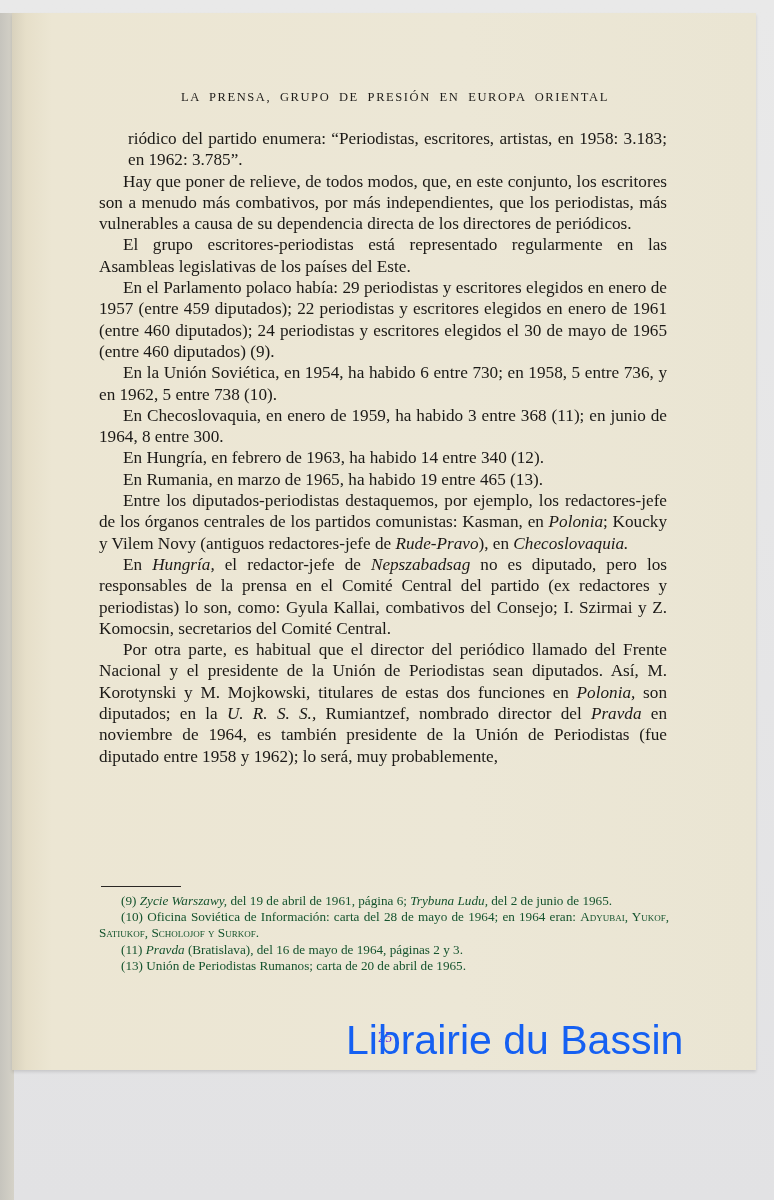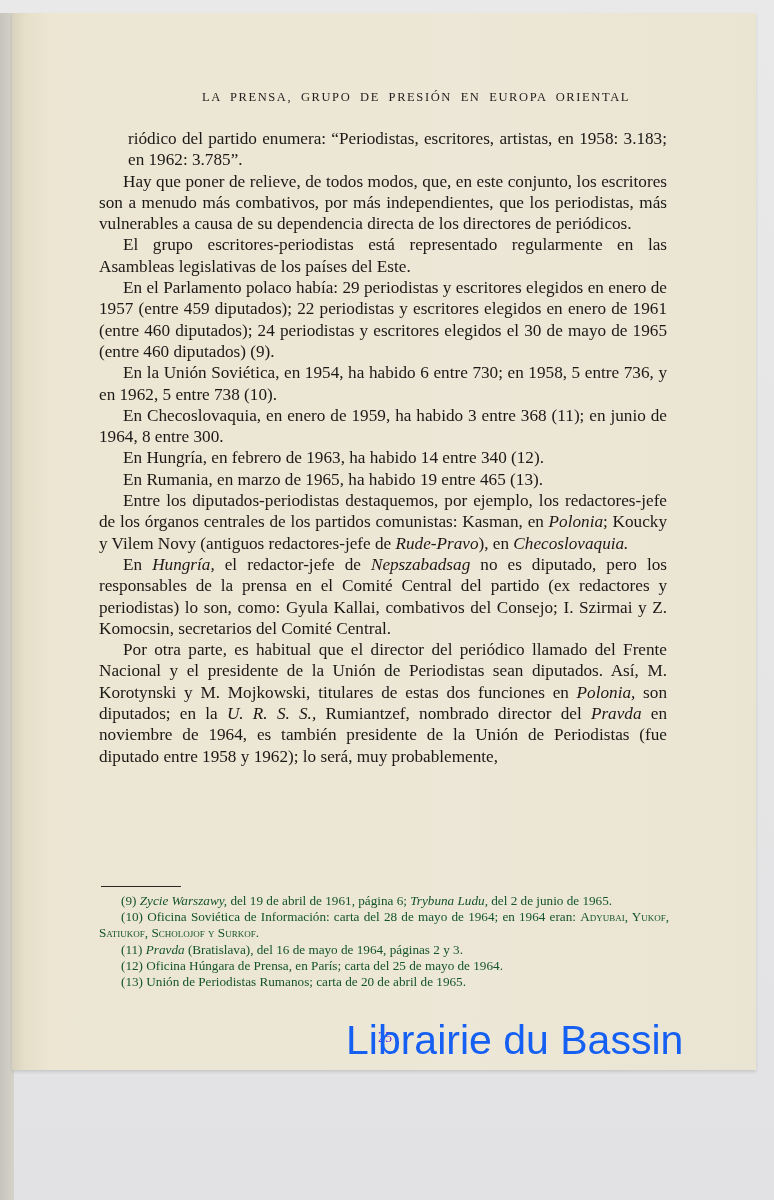--- a/index.html
+++ b/index.html
@@ -19,21 +19,21 @@
     background: linear-gradient(90deg, #d8d1bd 0px, #e6dfc9 14px, #ece6d3 40px, #ece7d6 60%, #eae5d3 100%);
     box-shadow: 0 2px 3px rgba(0,0,0,0.12);
   }
   .page-edge-left {
     position: absolute; left: 0; top: 13px; width: 14px; height: 1187px;
     background: linear-gradient(90deg, #c6c4bd, #d5d2c8);
   }
   .running-head {
     position: absolute;
     left: 160px; top: 90px; width: 470px;
-    text-align: right;
+    text-align: center;
     font-family: "Liberation Serif", serif;
     font-size: 12.5px;
     letter-spacing: 1.6px;
     word-spacing: 4px;
     color: #1f1d1a;
   }
   .body-text {
     position: absolute;
     left: 99px; top: 128px; width: 568px;
     font-family: "Liberation Serif", serif;
@@ -96,19 +96,18 @@
     <p><span>En </span><i>Hungría,</i><span> el redactor-jefe de </span><i>Nepszabadsag</i><span> no es diputado, pero los responsables de la prensa en el Comité Central del partido (ex redactores y periodistas) lo son, como: Gyula Kallai, combativos del Consejo; I. Szirmai y Z. Komocsin, secretarios del Comité Central.</span></p>
     <p><span>Por otra parte, es habitual que el director del periódico llamado del Frente Nacional y el presidente de la Unión de Periodistas sean diputados. Así, M. Korotynski y M. Mojkowski, titulares de estas dos funciones en </span><i>Polonia,</i><span> son diputados; en la </span><i>U. R. S. S.,</i><span> Rumiantzef, nombrado director del </span><i>Pravda</i><span> en noviembre de 1964, es también presidente de la Unión de Periodistas (fue diputado entre 1958 y 1962); lo será, muy probablemente,</span></p>
   </div>
 
 <div class="footnote-rule"></div>
 
 <div class="footnotes" id="footnotes">
     <p><span>(9) </span><i>Zycie Warszawy,</i><span> del 19 de abril de 1961, página 6; </span><i>Trybuna Ludu,</i><span> del 2 de junio de 1965.</span></p>
     <p><span>(10) Oficina Soviética de Información: carta del 28 de mayo de 1964; en 1964 eran: </span><span class="sc">Adyubai, Yukof, Satiukof, Scholojof y Surkof.</span></p>
     <p><span>(11) </span><i>Pravda</i><span> (Bratislava), del 16 de mayo de 1964, páginas 2 y 3.</span></p>
-    <p><span>(12) Oficina Húngara de Prensa, en París; carta del 25 de mayo de 1964.</span></p>
     <p><span>(13) Unión de Periodistas Rumanos; carta de 20 de abril de 1965.</span></p>
   </div>
 
 <div class="page-number">25</div>
 
 <div class="watermark" style="color: rgb(21, 96, 242);">Librairie du Bassin</div>
 
 </body></html>

